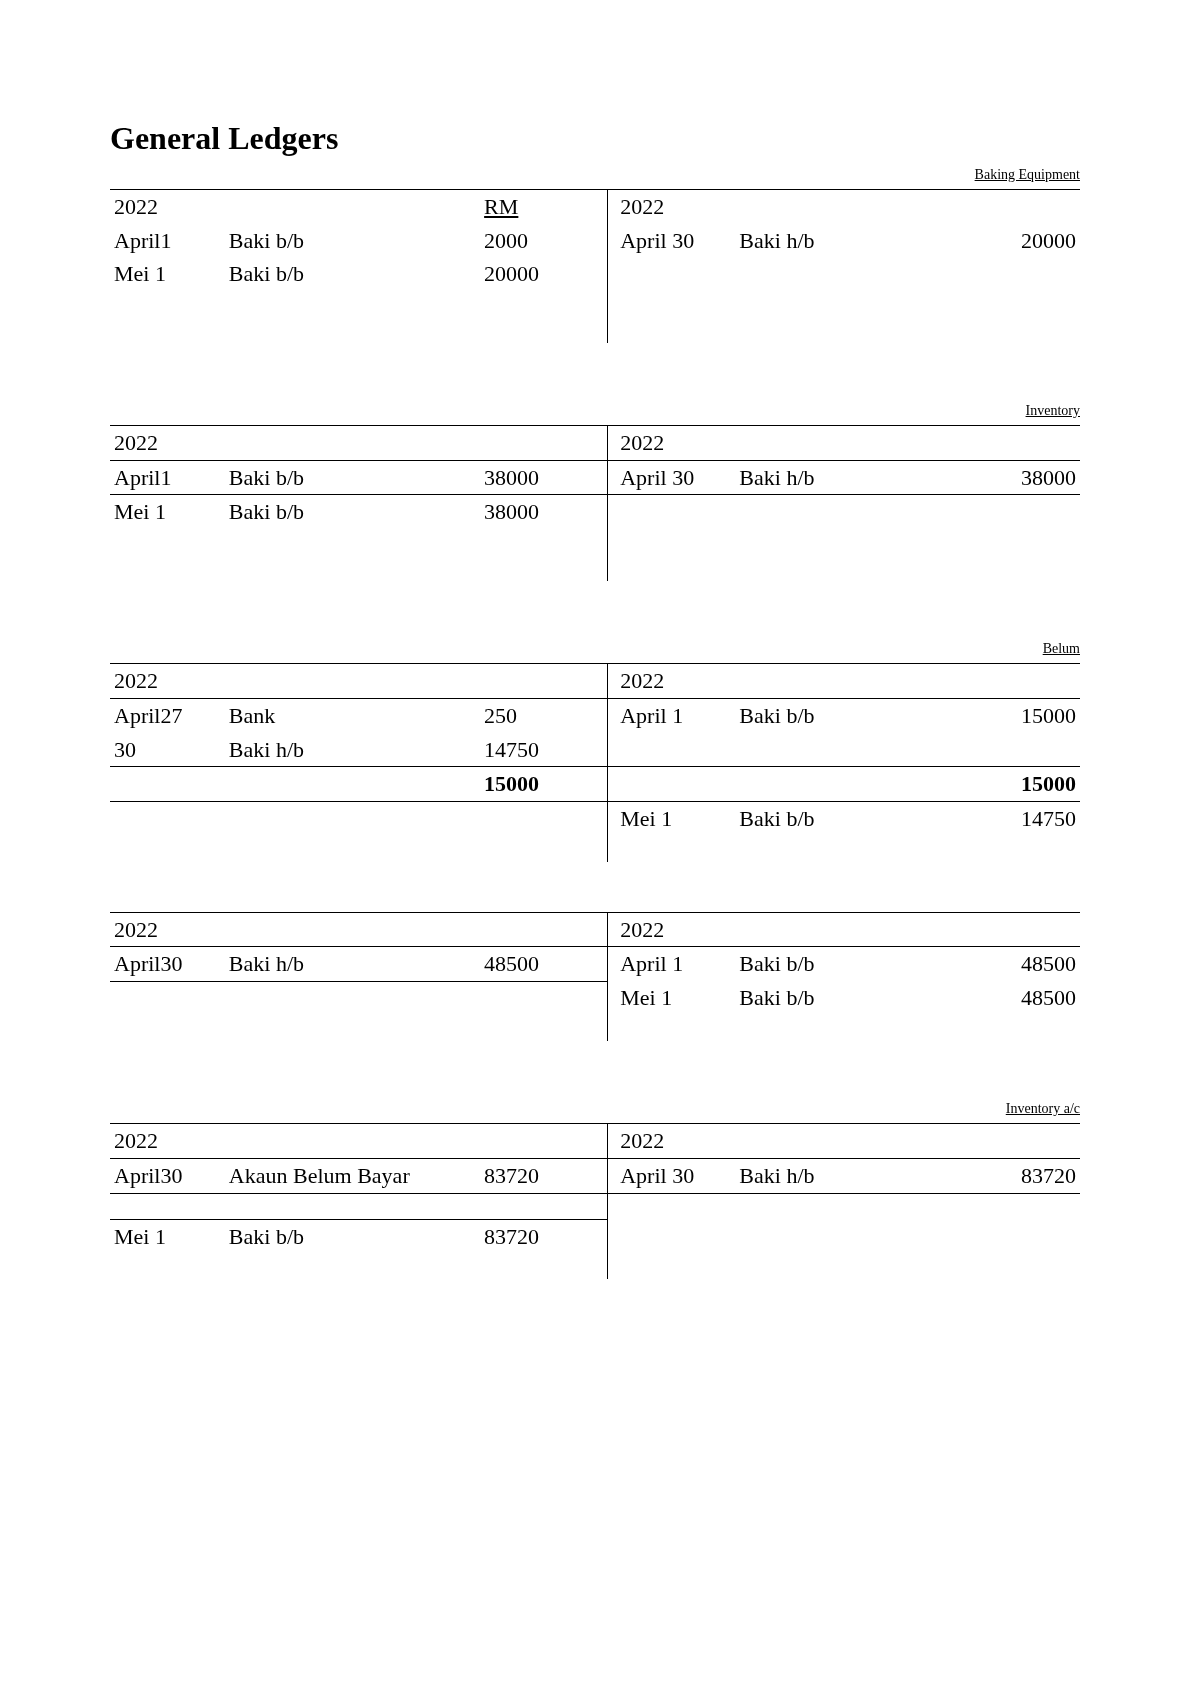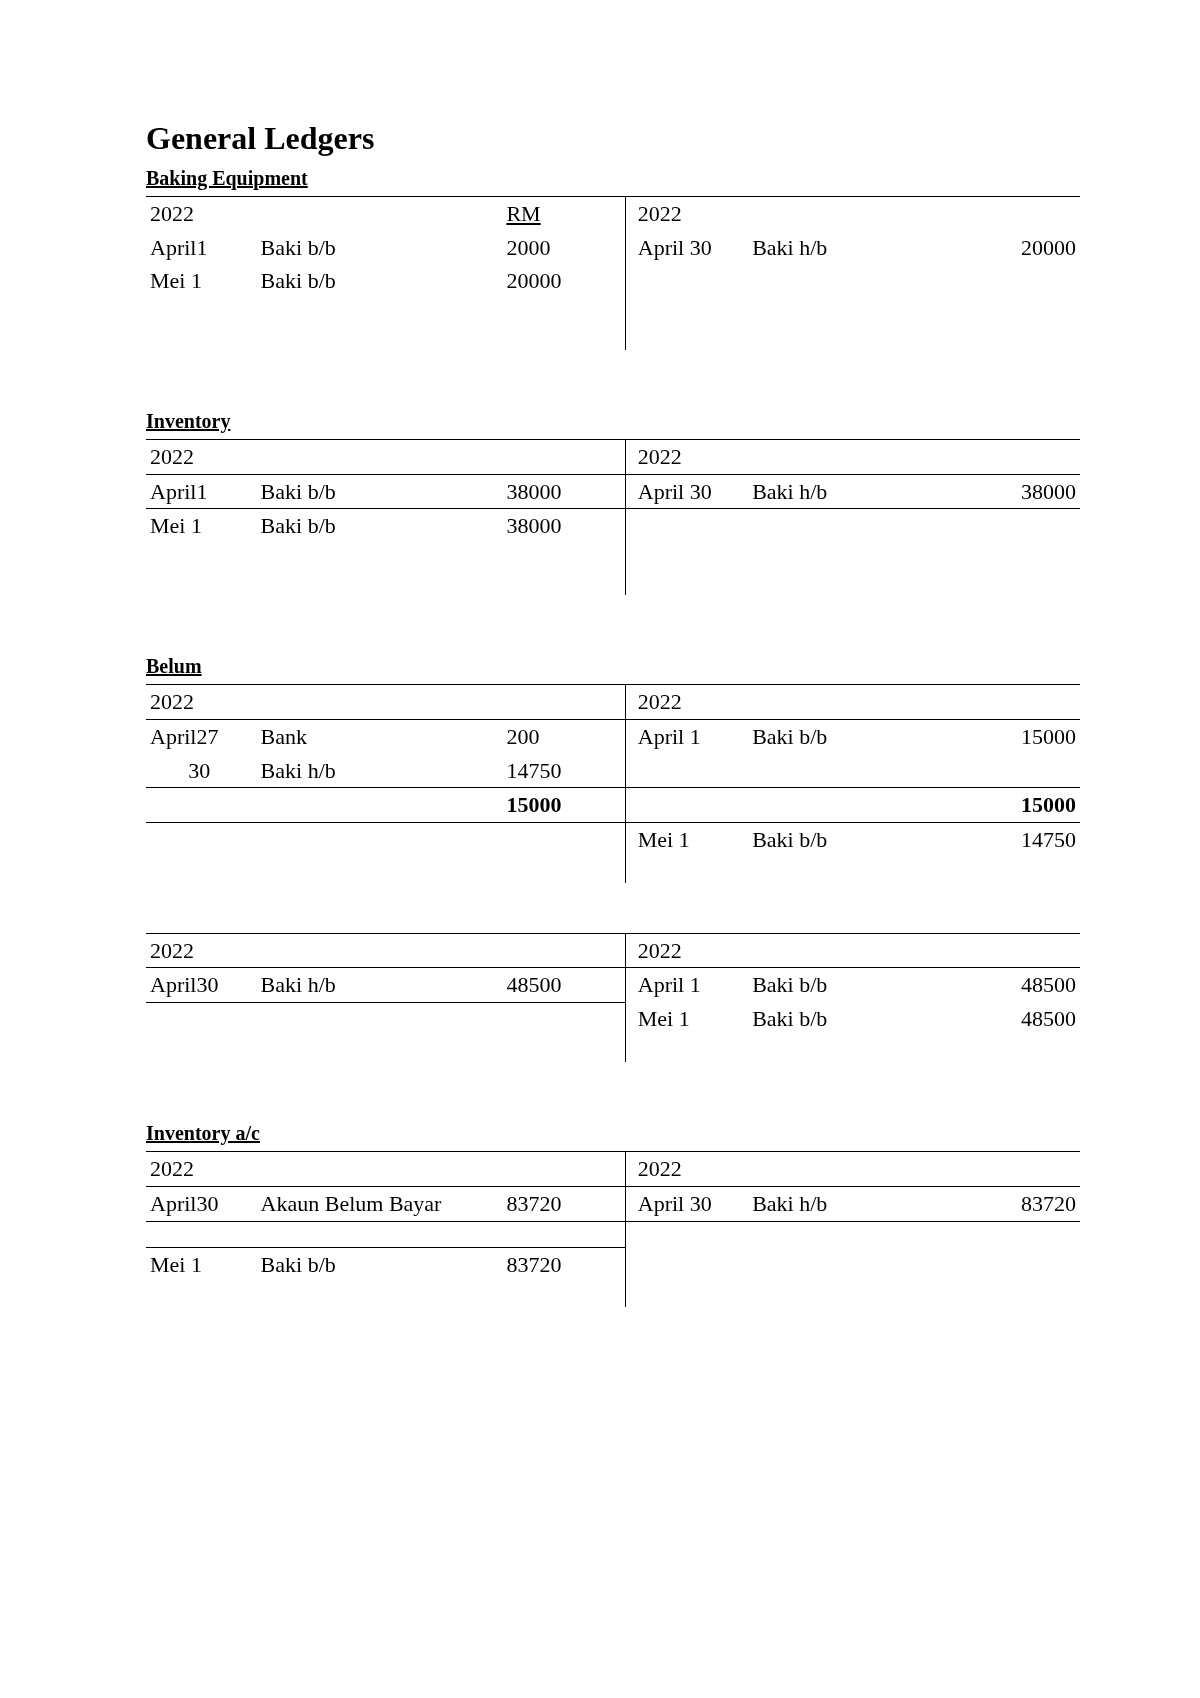--- a/index.html
+++ b/index.html
@@ -7,33 +7,32 @@
       margin: 0;
       padding: 0;
       background: #fff;
       font-family: "Times New Roman", Times, serif;
       font-size: 22px;
       color: #000;
       width: 1200px;
     }
     .page {
       padding: 120px 120px 60px 110px;
-      margin-left: 36px;
     }
     h1 {
       font-size: 32px;
       font-weight: bold;
       margin: 0 0 8px 0;
     }
     .acct-title {
-      text-align: left;
-      font-weight: bold;
+      text-align: right;
+      font-weight: normal;
       text-decoration: underline;
       margin: 10px 0 6px 0;
-      font-size: 20px;
+      font-size: 14px;
     }
     table.ledger {
       width: 100%;
       border-collapse: collapse;
     }
     table.ledger td {
       padding: 2px 4px;
       vertical-align: top;
       line-height: 1.35;
     }
@@ -163,27 +162,27 @@
       <td class="col-dd bt bb">2022</td>
       <td class="col-dp bt bb"></td>
       <td class="col-da bt bb"></td>
       <td class="col-cd bt bb bl">2022</td>
       <td class="col-cp bt bb"></td>
       <td class="col-ca bt bb"></td>
     </tr>
     <tr>
       <td class="col-dd">April27</td>
       <td class="col-dp">Bank</td>
-      <td class="col-da">200</td>
+      <td class="col-da">250</td>
       <td class="col-cd bl">April 1</td>
       <td class="col-cp">Baki b/b</td>
       <td class="col-ca">15000</td>
     </tr>
     <tr>
-      <td class="col-dd" style="text-align:center;padding-right:8px;">30</td>
+      <td class="col-dd" style="text-align:left;padding-right:8px;">30</td>
       <td class="col-dp">Baki h/b</td>
       <td class="col-da">14750</td>
       <td class="col-cd bl"></td>
       <td class="col-cp"></td>
       <td class="col-ca"></td>
     </tr>
     <tr>
       <td class="col-dd bt bb"></td>
       <td class="col-dp bt bb"></td>
       <td class="col-da bt bb bold">15000</td>

